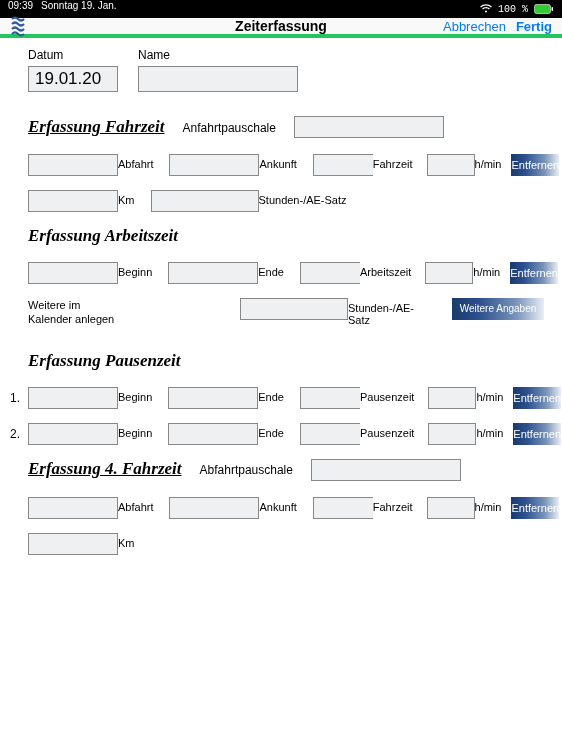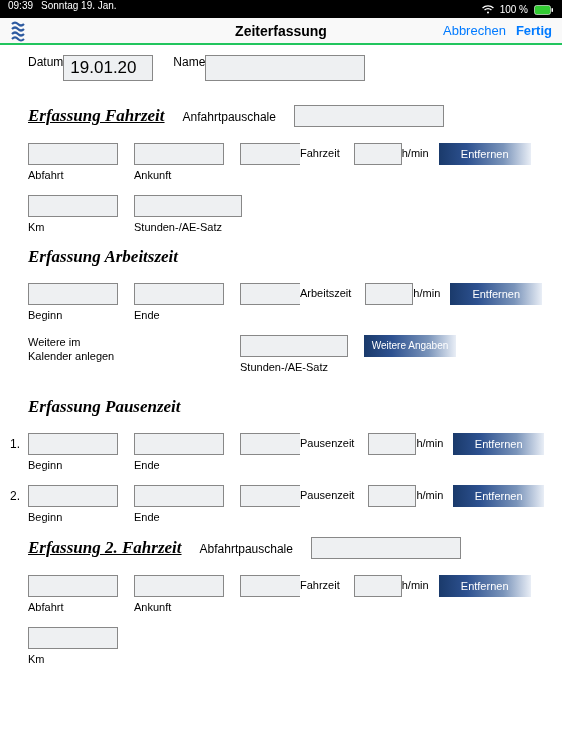--- a/index.html
+++ b/index.html
@@ -5,42 +5,42 @@
   * { box-sizing: border-box; margin: 0; padding: 0; }
   html, body { width: 562px; height: 750px; font-family: -apple-system, Helvetica, Arial, sans-serif; background: #fff; }
   body { display: flex; flex-direction: column; }
 
   
   .status-bar {
     height: 18px; background: #000; color: #fff; font-size: 10px;
     display: flex; padding: 0 8px; justify-content: space-between;
   }
   .status-left { display: flex; gap: 8px; }
-  .status-right { display: flex; gap: 6px; align-items: center; }
+  .status-right { display: flex; gap: 6px; align-items: center; font-family: Liberation Mono, monospace; }
   .wifi, .battery { display: inline-block; }
   .wifi svg, .battery svg { vertical-align: middle; }
 
   
   .nav {
-    height: 27px; border-bottom: 2px solid #22c55e; display: flex;
+    height: 20px; border-bottom: 4px solid #22c55e; display: flex;
     align-items: center; justify-content: space-between; padding: 8px 10px;
     background: #f9f9f9;
   }
   .nav-left { display: flex; align-items: center; }
   .logo { width: 26px; height: 22px; }
   .nav-title { font-size: 14px; font-weight: 600; position:absolute; left:0; right:0; text-align:center; pointer-events:none;}
   .nav-right { display: flex; gap: 10px; font-size: 13px; }
   .nav-btn { color: #007aff; cursor: pointer; }
   .nav-btn.bold { font-weight: 600; }
 
   
   .content { flex: 1; overflow: hidden; padding: 10px 18px 0 28px; }
 
   .top-row { display: flex; gap: 20px; margin-bottom: 24px; }
-  .top-row .field { display:flex; }
+  .top-row .field { display:flex; flex-direction:column; }
   .lbl-top { font-size: 12px; margin-bottom: 4px; }
   .inp {
     border: 1px solid #888; background: #eef0f2; height: 26px;
     font-size: 15px; padding: 2px 6px; color:#000;
   }
   .inp.datum { width: 90px; font-size:17px; font-weight:400;}
   .inp.name { width: 160px; }
 
   .section-title {
     font-family: "Times New Roman", Times, serif; font-style: italic;
@@ -48,21 +48,21 @@
   }
   .section-head {
     display: flex; align-items: baseline; gap: 18px; margin-bottom: 16px;
   }
   .section-head .section-title { margin: 0; text-decoration: underline; }
   .section-head .extra-lbl { font-size: 12px; }
   .section-head .extra-inp { border:1px solid #888; background:#eef0f2; height:22px; width:150px; }
 
   .row { display: flex; align-items: flex-start; margin-bottom: 14px; position:relative;}
   .row .num { position:absolute; left:-18px; top:4px; font-size:12px;}
-  .cell { display: flex; flex-direction: column; margin-right: 16px; }
+  .cell { display: flex; flex-direction: row; margin-right: 16px; }
   .cell .box { border:1px solid #888; background:#eef0f2; height:22px; width:90px; }
   .cell .under { font-size: 11px; margin-top: 4px; }
   .cell.pair { flex-direction: row; align-items:flex-start; gap:0; margin-right:10px;}
   .cell.pair .sub { display:flex; flex-direction:row; }
   .cell.pair .sub + .sub { margin-left:14px;}
   .cell.pair .box.left { width:60px; border-right:none;}
   .cell.pair .box.right { width:48px;}
   .cell.pair .under {  }
 
   .btn-remove {
@@ -245,21 +245,21 @@
         </div>
       <div class="sub">
           <input class="box right" style="">
           <span class="under">h/min</span>
         </div>
     </div>
     <button class="btn-remove">Entfernen</button>
   </div>
 
   <div class="section-head">
-    <div class="section-title">Erfassung 2. Fahrzeit</div>
+    <div class="section-title">Erfassung 4. Fahrzeit</div>
     <span class="extra-lbl">Abfahrtpauschale</span>
     <input class="extra-inp" style="">
   </div>
   <div class="row">
     <div class="cell">
         <input class="box" style="">
         <span class="under">Abfahrt</span>
       </div>
     <div class="cell">
         <input class="box" style="">

